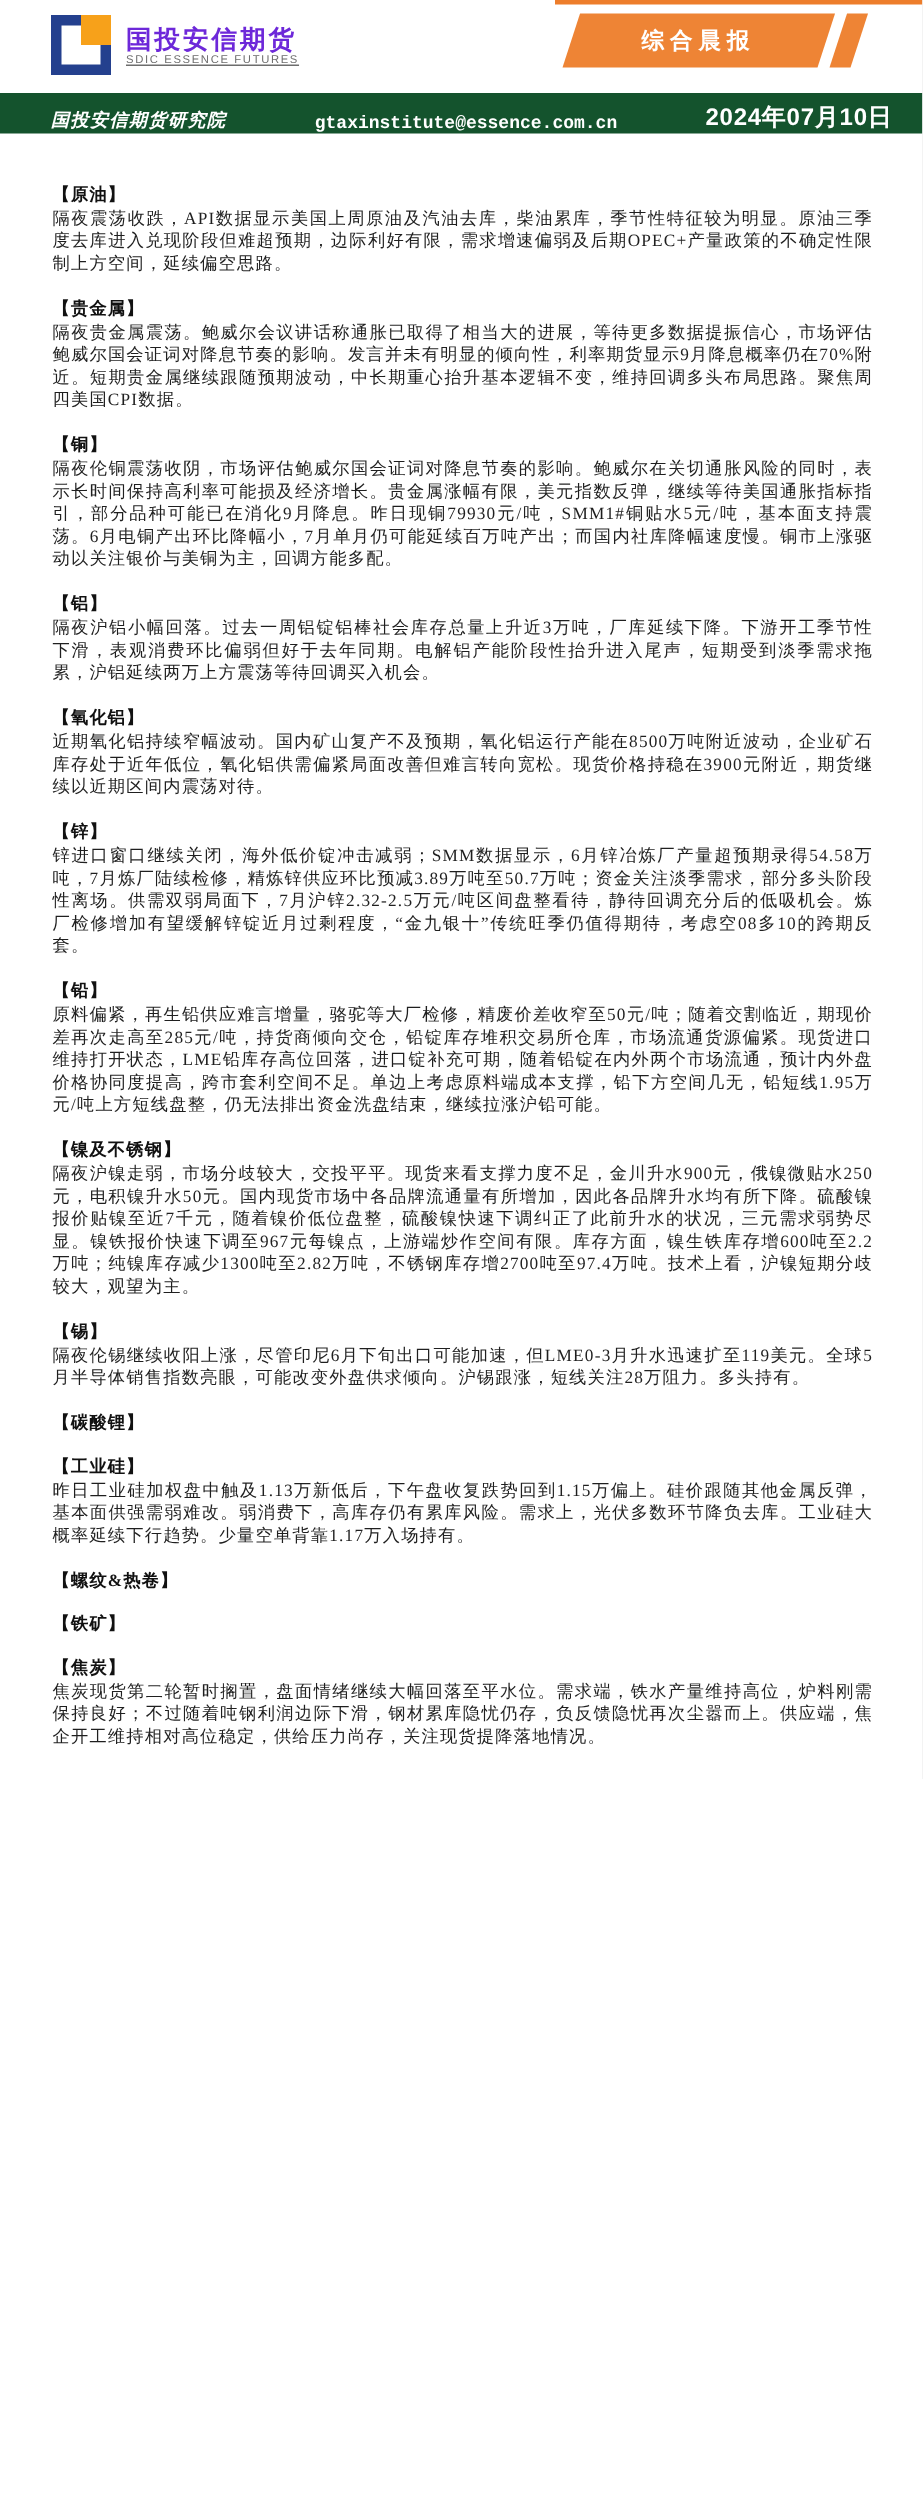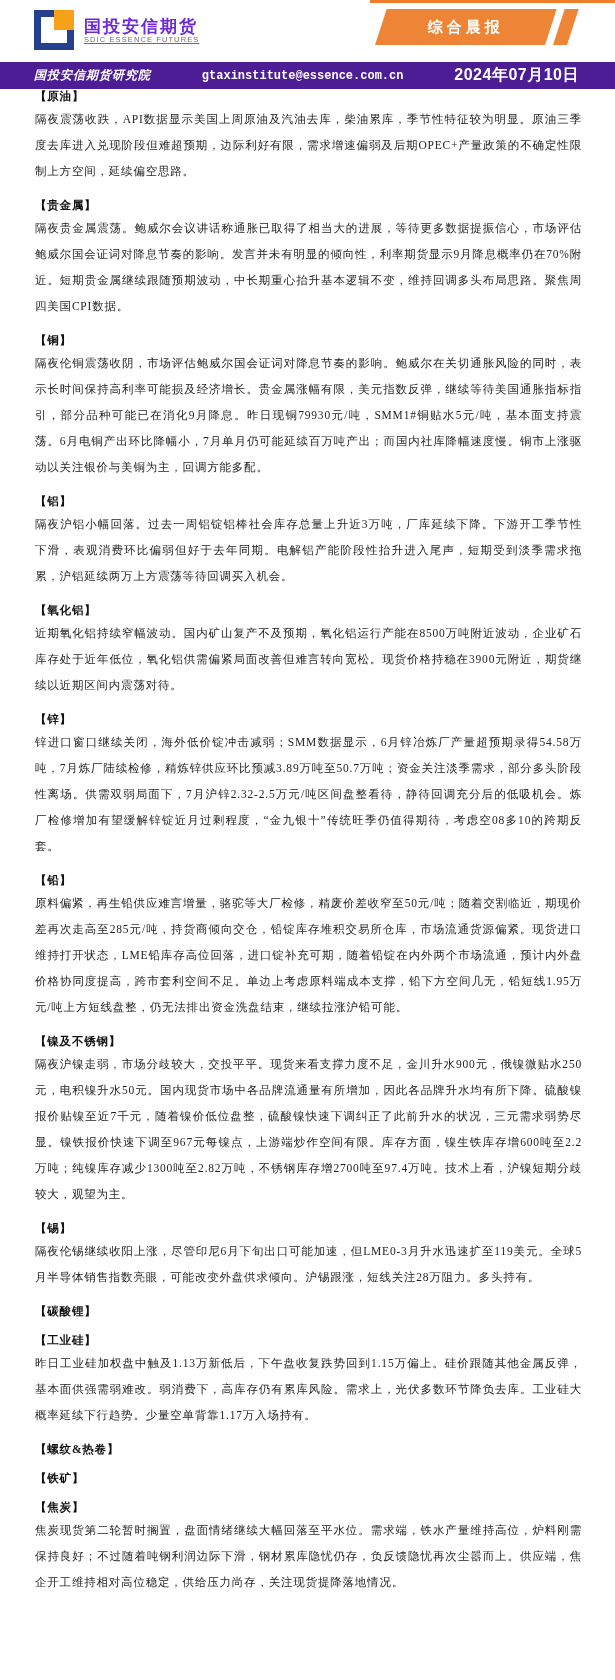--- a/index.html
+++ b/index.html
@@ -42,40 +42,40 @@
     position:absolute;left:178px;top:0;width:14px;height:36px;background:#EE8435;
     transform:skewX(-18deg);transform-origin:bottom left;
   }
   .banner-label{
     color:#ffffff;font-size:15px;font-weight:bold;letter-spacing:4px;
     transform:skewX(18deg);font-family:"Liberation Sans",sans-serif;
   }
 
   
   .infobar{
-    position:relative;height:27px;background:#4c1d95;
-    display:flex;align-items:center;justify-content:space-between;
-    padding:0 36px 0 34px;box-sizing:border-box;
+    position:relative;height:27px;background:#14532d;
+    display:flex;align-items:flex-end;justify-content:space-between;
+    padding:0 20px 0 34px;box-sizing:border-box;
     color:#ffffff;font-weight:bold;font-family:"Liberation Sans",sans-serif;
   }
   .infobar .inst{font-size:12px;letter-spacing:1px;font-style:italic;}
   .infobar .mail{font-size:12px;font-family:"Liberation Mono","DejaVu Sans Mono",monospace;}
   .infobar .date{font-size:16px;letter-spacing:0.5px;}
 
   
   .report{
-    padding:0 33px 0 35px;
+    padding:33px 33px 0 35px;
   }
   .section{margin:0 0 14px 0;}
   .section h3{
     margin:0 0 2px 0;font-size:11.5px;font-weight:bold;color:#111111;
     letter-spacing:0.8px;
   }
   .section p{
-    margin:0;font-size:11.5px;line-height:26px;text-align:justify;
+    margin:0;font-size:11.5px;line-height:15px;text-align:justify;
     letter-spacing:0.8px;color:#1f1f1f;
   }
 </style>
 </head>
 <body>
 
 <div class="page">
 
   <div class="top-strip"></div>
 

